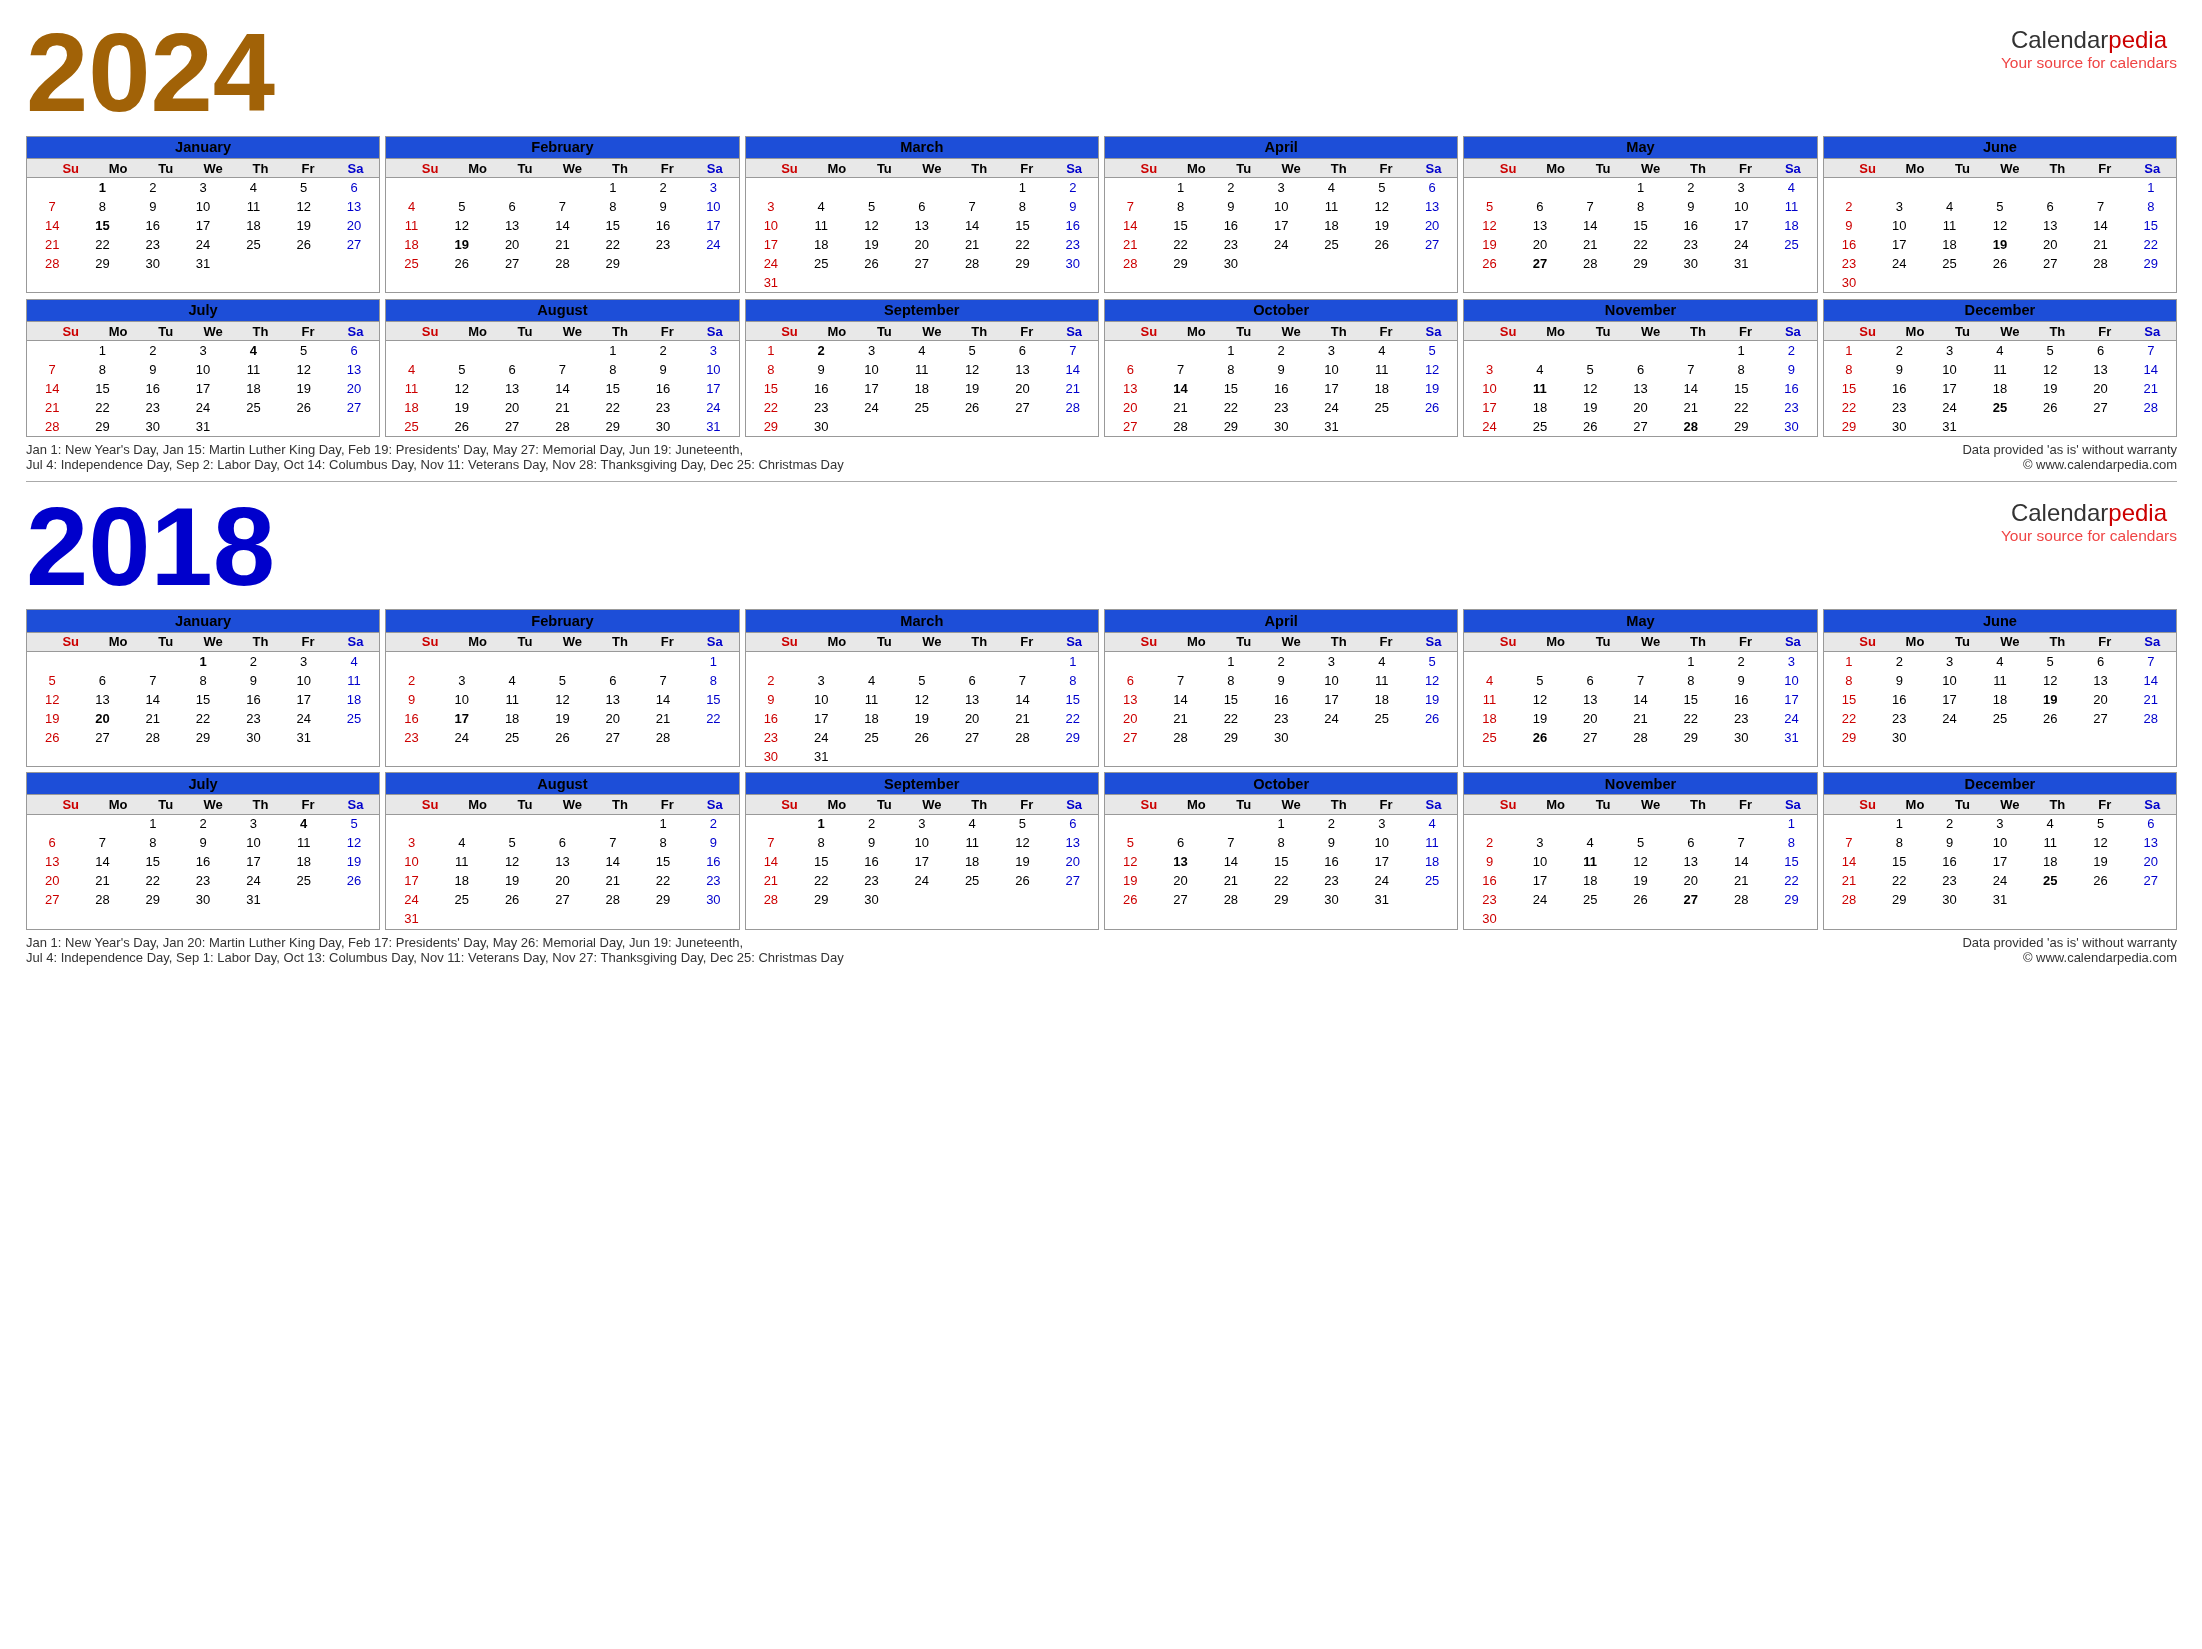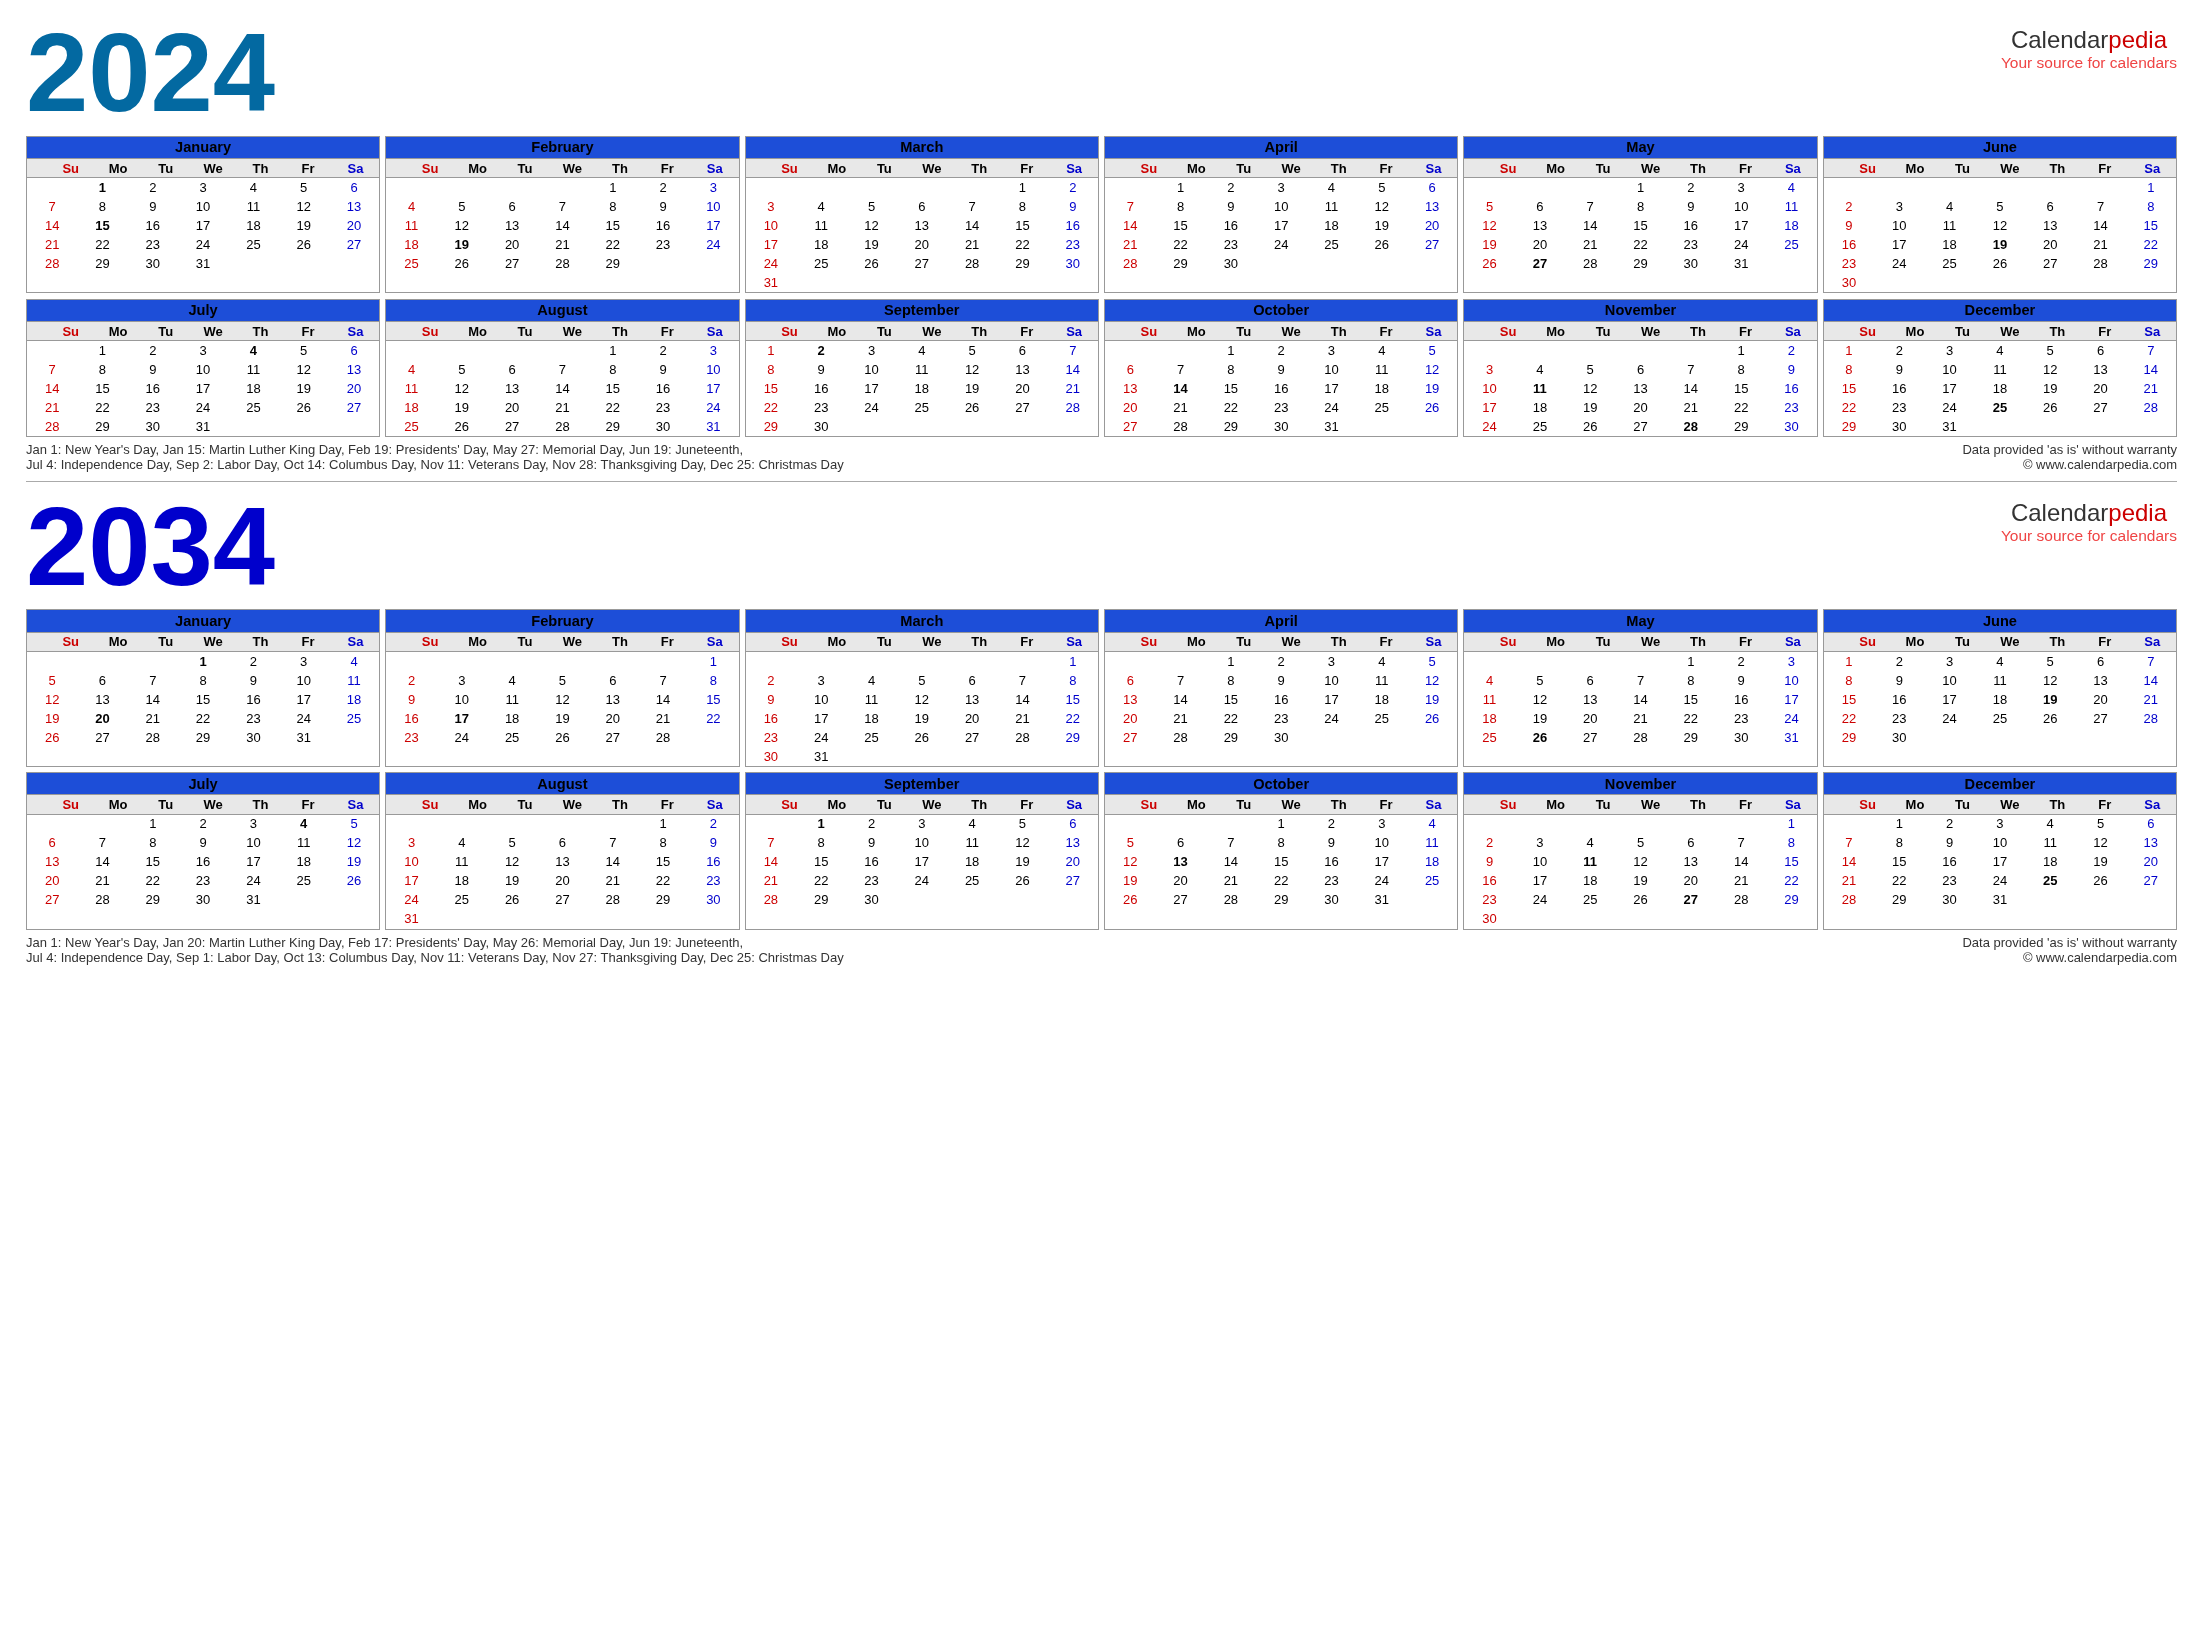--- a/index.html
+++ b/index.html
@@ -21,21 +21,21 @@
       align-items: flex-start;
       margin-bottom: 6.9px;
     }
 
     .year-number {
       font-size: 112px;
       font-weight: bold;
       line-height: 1;
     }
 
-    .year-2024 { color: #0369a1; }
+    .year-2024 { color: #a16207; }
     .year-2025 { color: #0000cc; }
 
     .brand {
       text-align: center;
       font-size: 19px;
       padding-top: 8.6px;
     }
 
     .brand-name {
       font-size: 24px;
@@ -714,21 +714,21 @@
         </div>
         <div class="holidays-right">
           <div>Data provided 'as is' without warranty</div>
           <div>© www.calendarpedia.com</div>
         </div>
       </div>
     </div>
     <hr class="divider">
     <div class="year-section">
       <div class="year-header">
-        <div class="year-number year-2025">2034</div>
+        <div class="year-number year-2025">2018</div>
         <div class="brand">
           <div class="brand-name">Calendar<span>pedia</span></div>
           <div class="brand-sub">Your source for calendars</div>
         </div>
       </div>
       <div class="calendars-grid">
         <div class="month-calendar">
           <div class="month-header">January</div>
           <div class="dow-row">
             <div class="dow-cell sun">Su</div>

